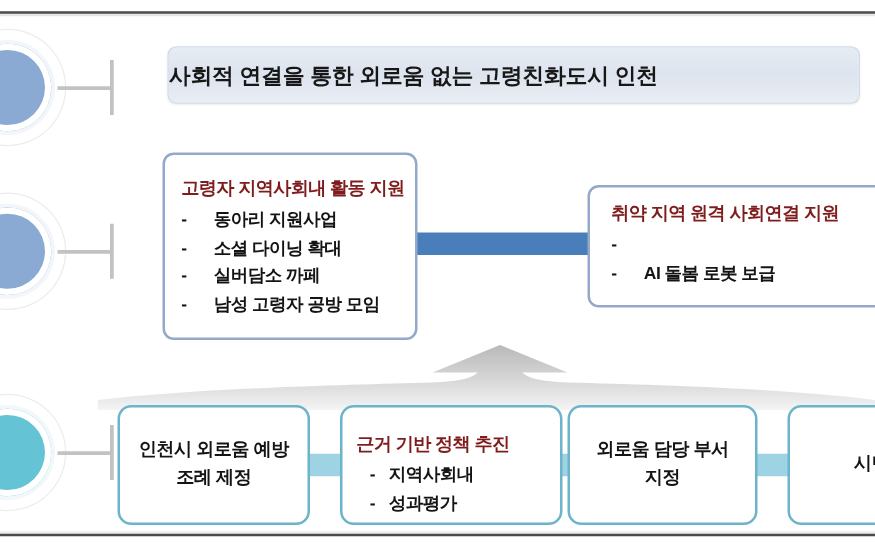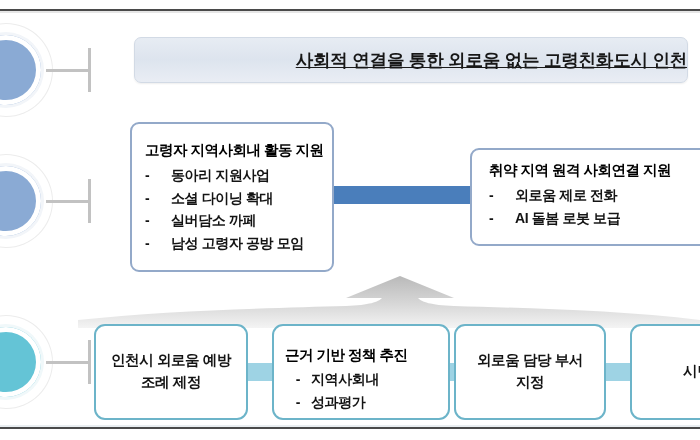--- a/index.html
+++ b/index.html
@@ -89,23 +89,22 @@
     position: absolute;
     left: 134px;
     top: 37px;
     width: 552px;
     height: 44px;
     border-radius: 7px;
     background: linear-gradient(180deg, #e7ecf3 0%, #dde4ee 48%, #e9edf4 100%);
     border: 1px solid #d2dae5;
     display: flex;
     align-items: center;
-    justify-content: flex-end;
+    justify-content: flex-start;
     box-shadow: 0 1px 2px rgba(0,0,0,0.07);
-    text-decoration: underline;
   }
   .title-banner .txt {
     font-size: 17.5px;
     font-weight: bold;
     letter-spacing: -0.2px;
     color: #171717;
   }
 
   
   .mid-box {
@@ -115,21 +114,21 @@
     border-radius: 9px;
     box-sizing: border-box;
   }
   .mid-box.left  { left: 130px; top: 122px; width: 204px; height: 150px; }
   .mid-box.right { left: 470px; top: 148px; width: 258px; height: 98px; }
 
   .box-head {
     font-size: 14.5px;
     font-weight: bold;
     letter-spacing: -0.5px;
-    color: #000000;
+    color: #7f1d1d;
     white-space: nowrap;
   }
   .mid-box.left .box-head  { position: absolute; left: 13px; top: 17px; }
   .mid-box.right .box-head { position: absolute; left: 17px; top: 11px; }
 
   .bullets {
     position: absolute;
     margin: 0;
     padding: 0;
     list-style: none;
@@ -257,21 +256,20 @@
         <span>남성 고령자 공방 모임</span>
       </li>
     </ul>
   </div>
 
   <div class="mid-box right">
     <div class="box-head">취약 지역 원격 사회연결 지원</div>
     <ul class="bullets">
       <li>
         <span class="dash">-</span>
-        <span>외로움 제로 전화</span>
       </li>
       <li>
         <span class="dash">-</span>
         <span>AI 돌봄 로봇 보급</span>
       </li>
     </ul>
   </div>
 
   <svg class="up-arrow" viewBox="0 0 622 52" preserveAspectRatio="none">
     <defs>

